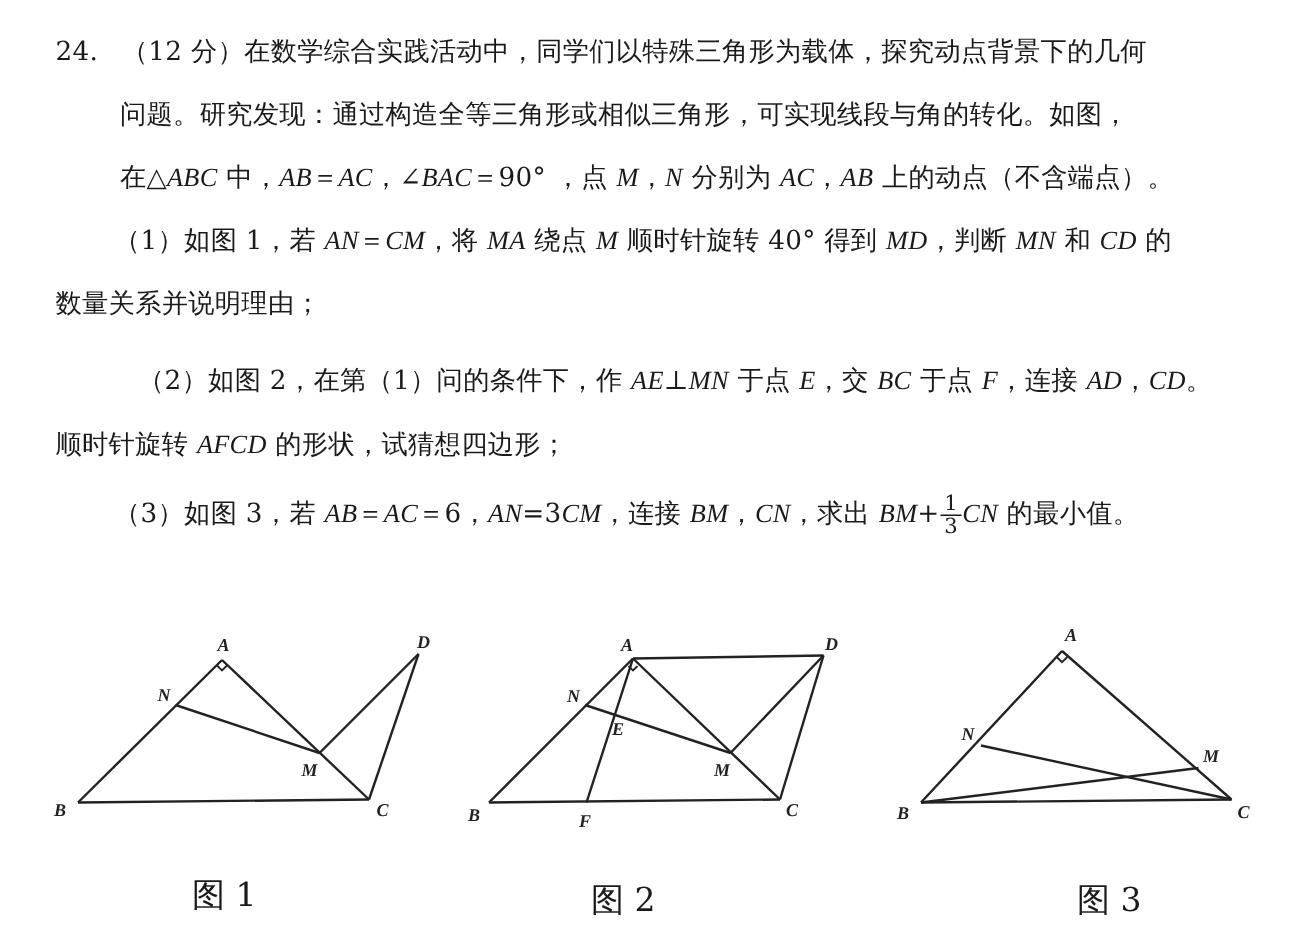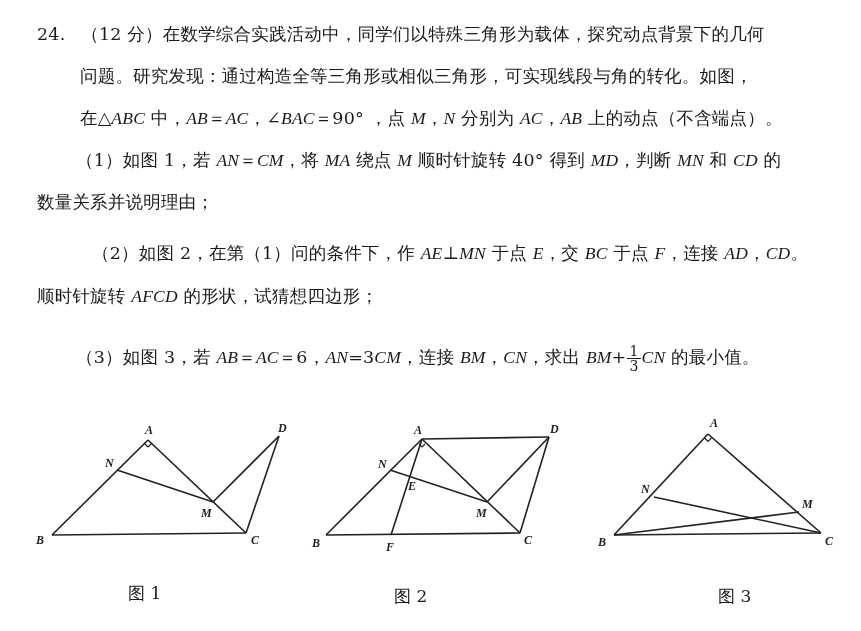--- a/index.html
+++ b/index.html
@@ -6,21 +6,21 @@
   body { width: 861px; height: 631px; position: relative; overflow: hidden;
          font-family: "DejaVu Serif", "Liberation Serif", serif; color: #1a1a1a; }
   .line { position: absolute; font-size: 17.5px; white-space: nowrap; letter-spacing: 0.2px; }
   .i { font-family: "Liberation Serif", "DejaVu Serif", serif; font-style: italic; margin-top: 20px; }
   .frac { display: inline-block; vertical-align: middle; text-align: center; font-size: 14px; line-height: 14px; margin: 0 1px; }
   .frac span { display: block; }
   .frac .num { border-bottom: 1px solid #1a1a1a; padding: 0 2px; }
   svg.fig { position: absolute; left: 0; top: 0; }
   svg.fig line, svg.fig polyline { stroke: #222; stroke-width: 1.6; fill: none; }
   svg.fig text { font-family: "Liberation Serif", "DejaVu Serif", serif; font-style: italic; font-weight: bold; font-size: 12px; fill: #222; }
-  .caption { position: absolute; font-size: 17px; }
+  .caption { position: absolute; font-size: 22px; }
 </style>
 </head>
 <body>
 
 <div class="line" style="left:37px; top:22px;">
   <span>24.</span>
   <span style="margin-left:10px;text-align:right;">（12 分）</span><span>在数学综合实践活动中，同学们以特殊三角形为载体，探究动点背景下的几何</span>
 </div>
 
 <div class="line" style="left:80px; top:64px;">问题。研究发现：通过构造全等三角形或相似三角形，可实现线段与角的转化。如图，</div>
@@ -36,21 +36,21 @@
 <div class="line" style="left:37px; top:190px;">数量关系并说明理由；</div>
 
 <div class="line" style="left:92px; top:241px;">
   <span>（2）如图 2，在第（1）问的条件下，作 </span><span class="i">AE</span><span>⊥</span><span class="i">MN</span><span> 于点 </span><span class="i">E</span><span>，交 </span><span class="i">BC</span><span> 于点 </span><span class="i">F</span><span>，连接 </span><span class="i">AD</span><span>，</span><span class="i">CD</span><span>。</span>
 </div>
 
 <div class="line" style="left:37px; top:284px;">
   <span>顺时针旋转 </span><span class="i">AFCD</span><span> 的形状，试猜想四边形；</span>
 </div>
 
-<div class="line" style="left:76px; top:344px;">
+<div class="line" style="left:76px; top:329px;">
   <span>（3）如图 3，若 </span><span class="i">AB</span><span>＝</span><span class="i">AC</span><span>＝6，</span><span class="i">AN</span><span>=3</span><span class="i">CM</span><span>，连接 </span><span class="i">BM</span><span>，</span><span class="i">CN</span><span>，求出 </span><span class="i">BM</span><span>+</span><span class="frac"><span class="num">1</span><span class="den">3</span></span><span class="i">CN</span><span> 的最小值。</span>
 </div>
 
 <svg class="fig" width="861" height="631">
 
   <g>
     <line x1="148" y1="440" x2="52" y2="535"></line>
     <line x1="148" y1="440" x2="246" y2="533"></line>
     <line x1="52" y1="535" x2="246" y2="533"></line>
     <line x1="117" y1="470" x2="213" y2="502"></line>

